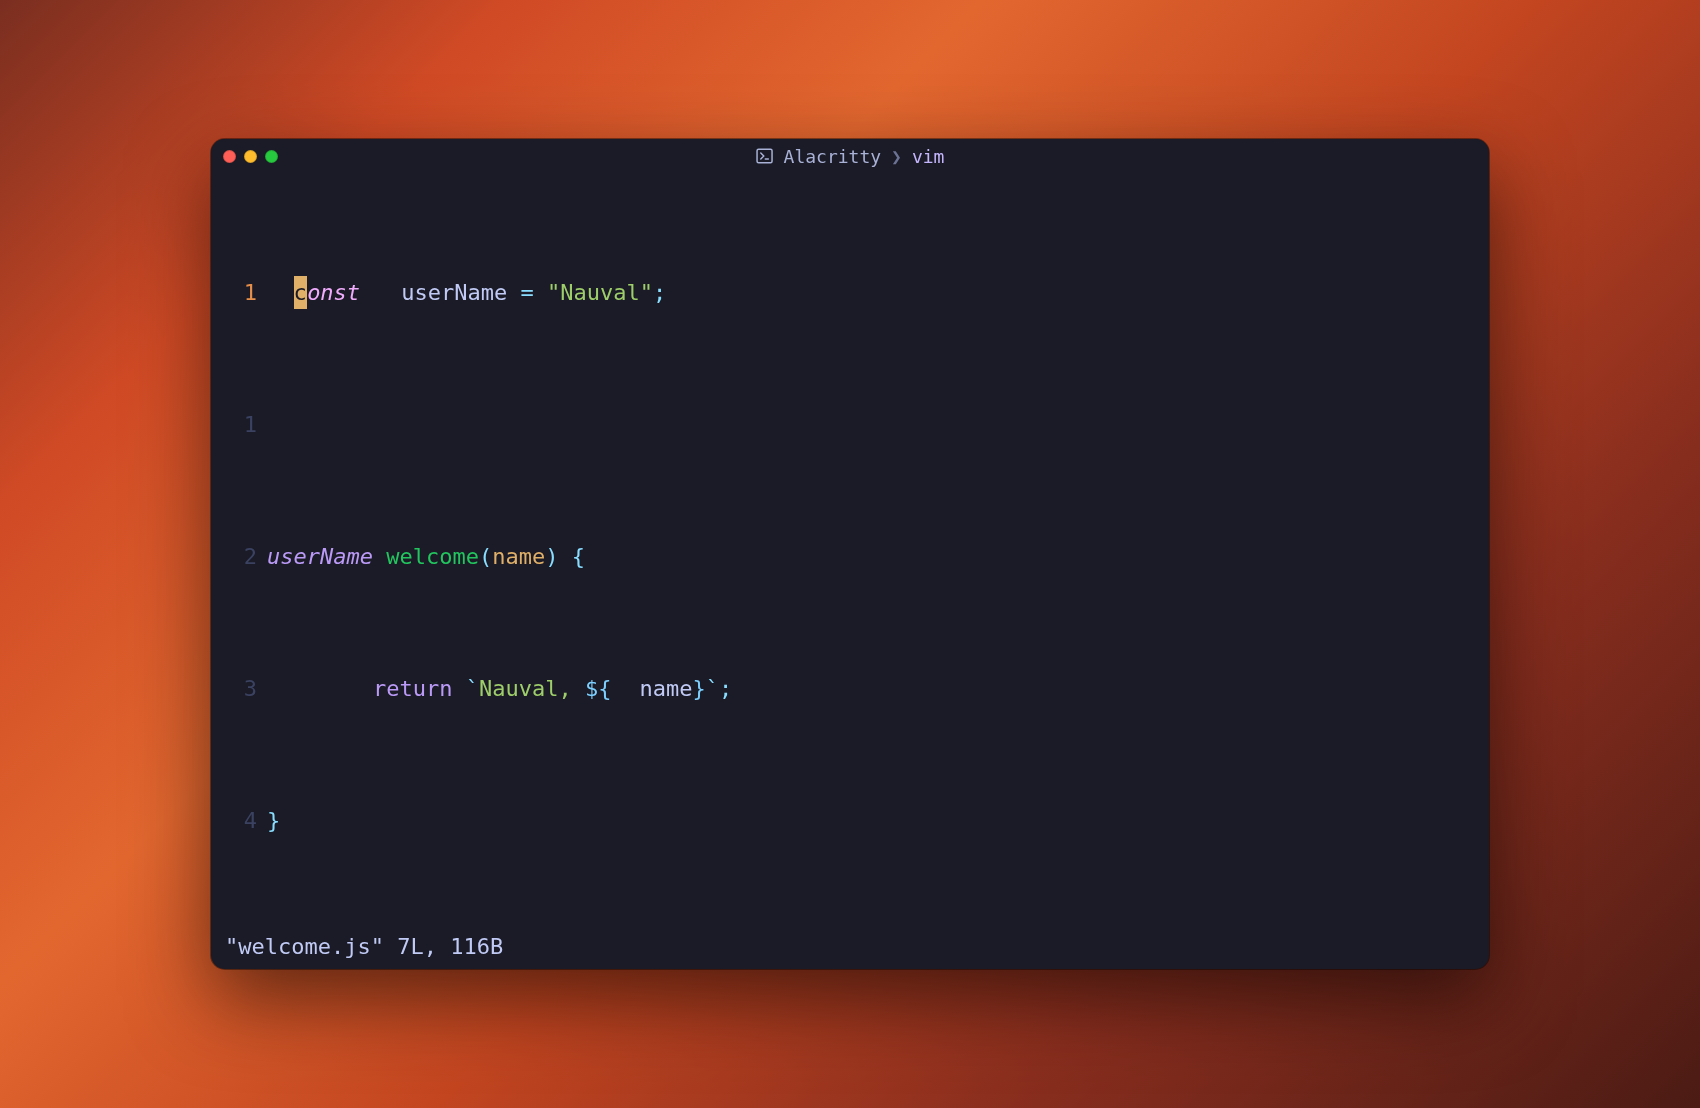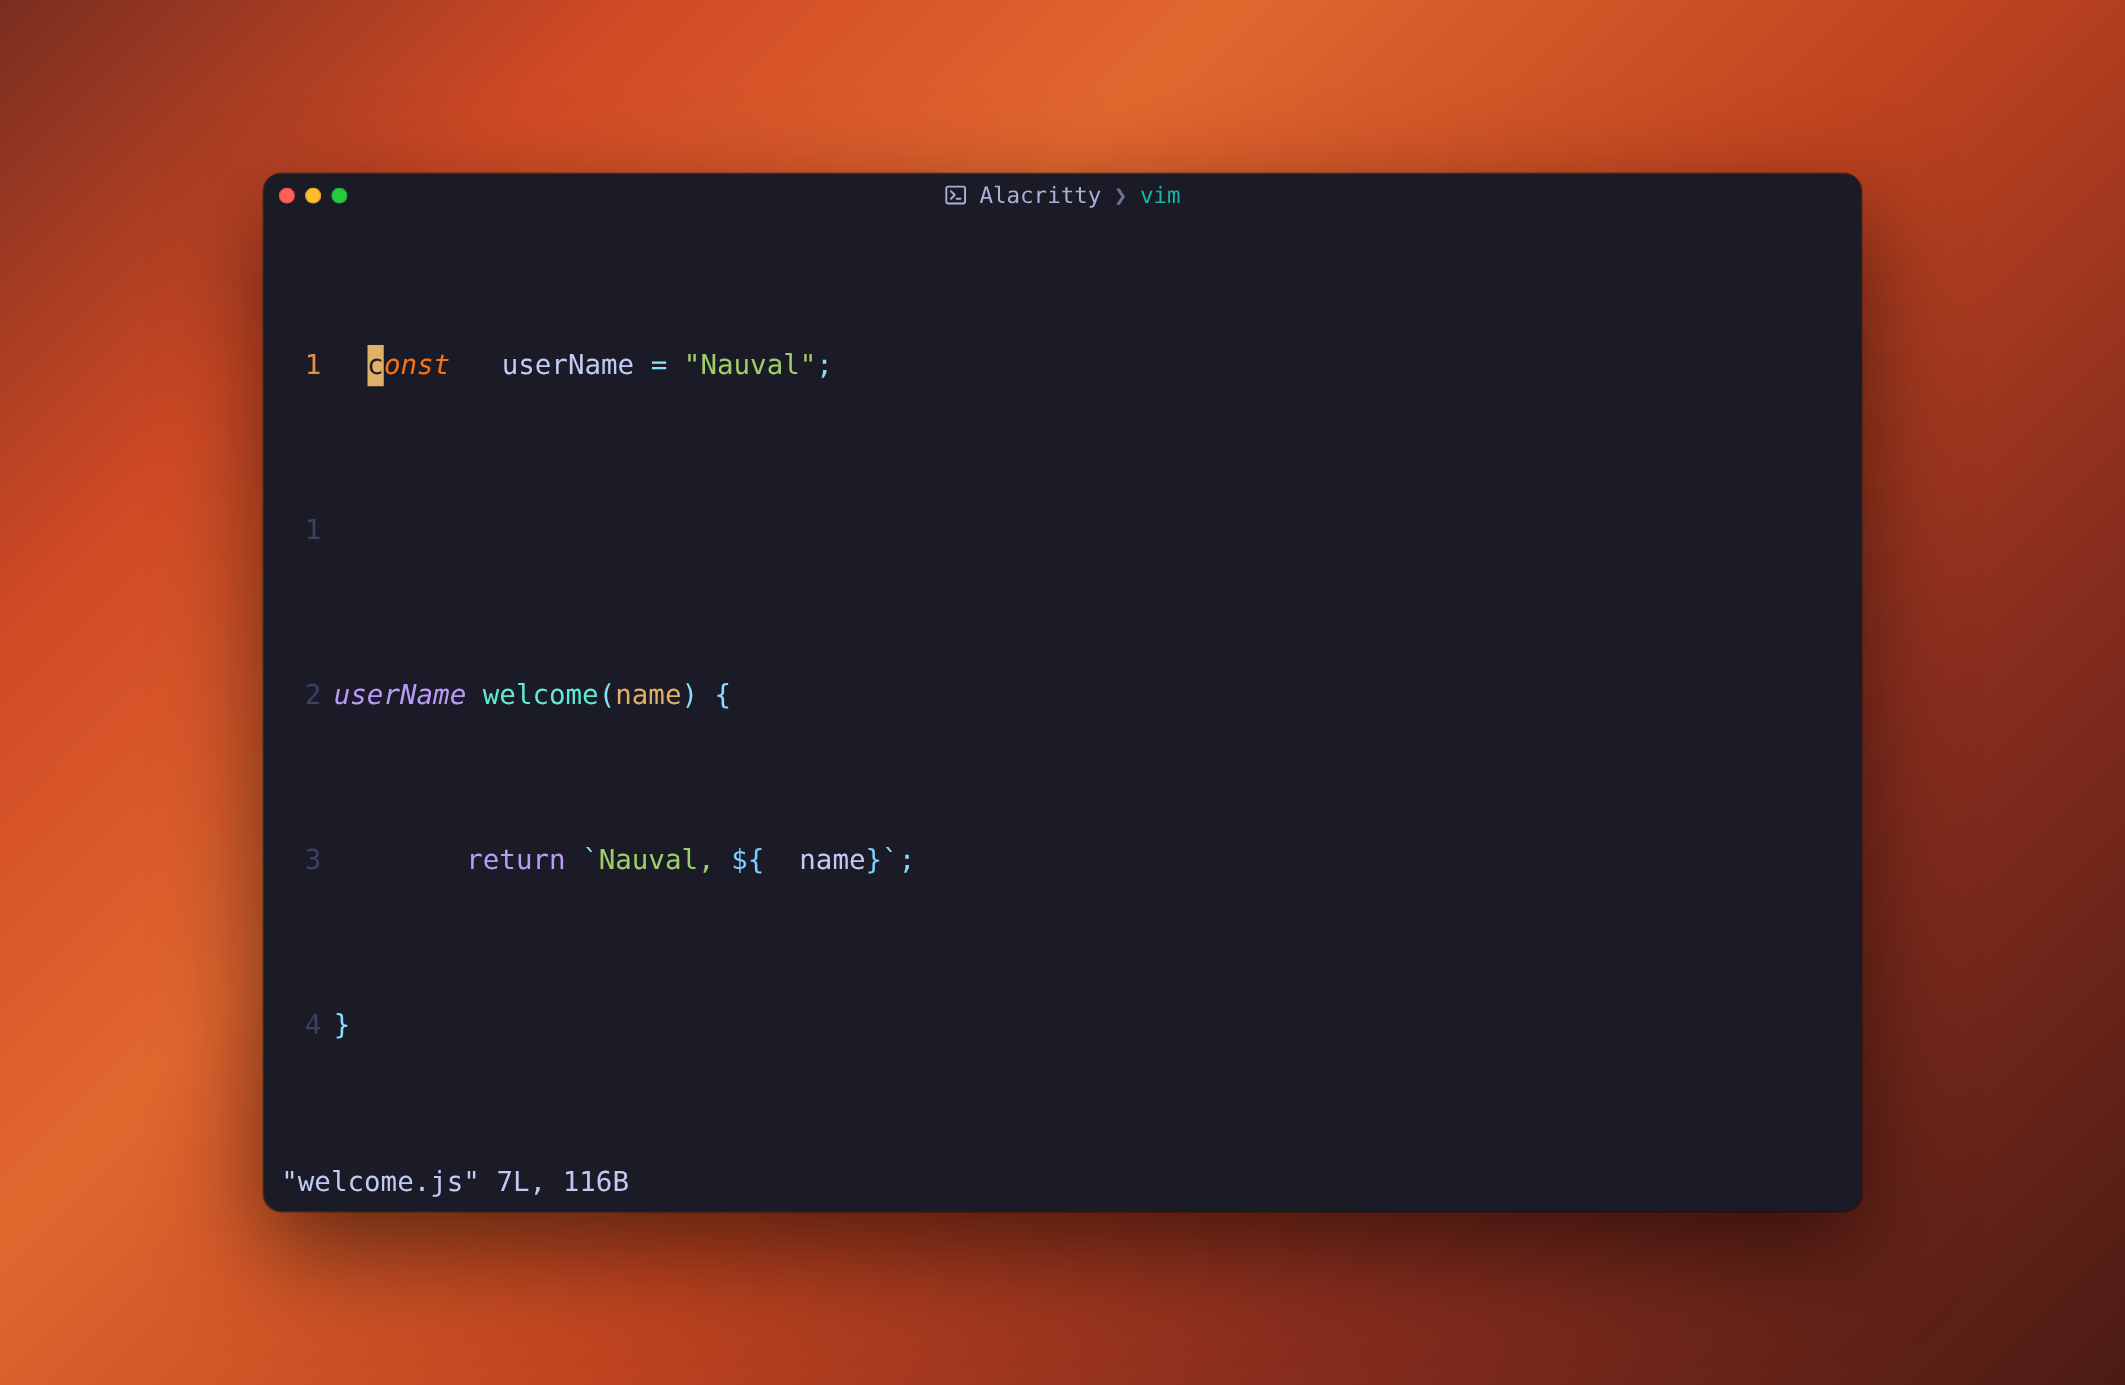--- a/index.html
+++ b/index.html
@@ -57,21 +57,21 @@
     font-size: 18px;
     font-weight: 500;
   }
   .title-icon {
     display: inline-flex;
     align-items: center;
     justify-content: center;
   }
   .title-icon svg { display: block; }
   .sep { color: #6b7294; }
-  .title-cmd { color: #14b8a6; }
+  .title-cmd { color: #c4b5fd; }
   .editor {
     flex: 1;
     padding: 4px 14px 0 14px;
     font-size: 22px;
     line-height: 33px;
     color: #c0caf5;
     white-space: pre;
     overflow: hidden;
   }
   .row { display: flex; }
@@ -80,27 +80,27 @@
     text-align: right;
     padding-right: 10px;
     color: #3b4261;
     user-select: none;
     flex-shrink: 0;
   }
   .gutter.current { color: #e58f4b; }
   .gutter.rel { color: #3b4261; }
   .code { flex: 1; }
   
-  .kw { color: #f97316; font-style: italic; }
+  .kw { color: #f0abfc; font-style: italic; }
   .id { color: #c0caf5; margin-left: 28px; }
   .op { color: #89ddff; }
   .str { color: #9ece6a; }
   .punc { color: #89ddff; }
   .fnkw { color: #bb9af7; font-style: italic; }
-  .fnname { color: #5eead4; }
+  .fnname { color: #22c55e; }
   .param { color: #e0af68; }
   .ret { color: #bb9af7; }
   .tmpl-delim { color: #89ddff; }
   .interp { color: #7dcfff; }
   .semi { color: #89ddff; }
   .cursor-block {
     background: #e0af68;
     color: #1a1b26;
     display: inline-block;
     width: 0.62em;

